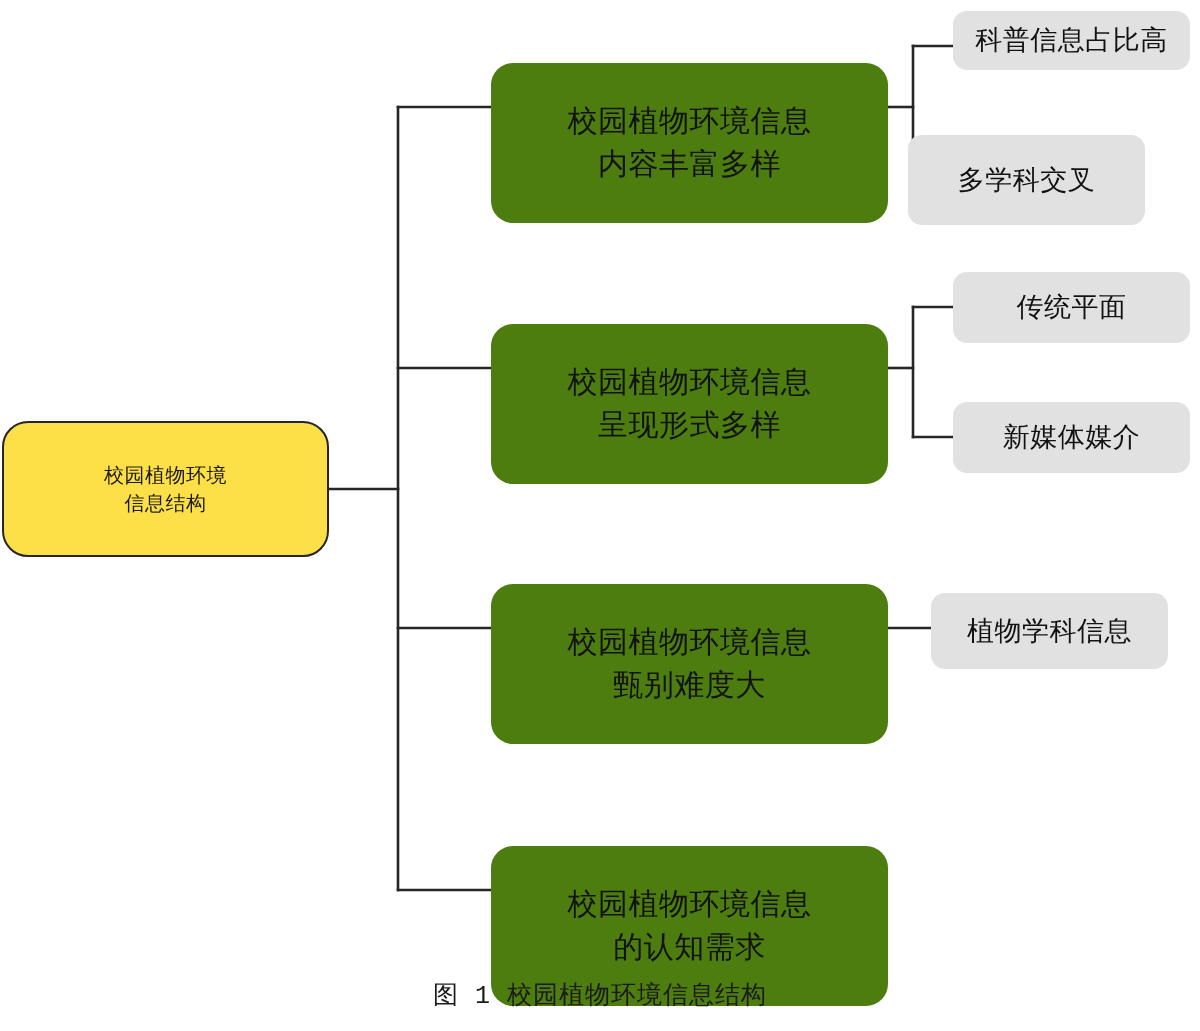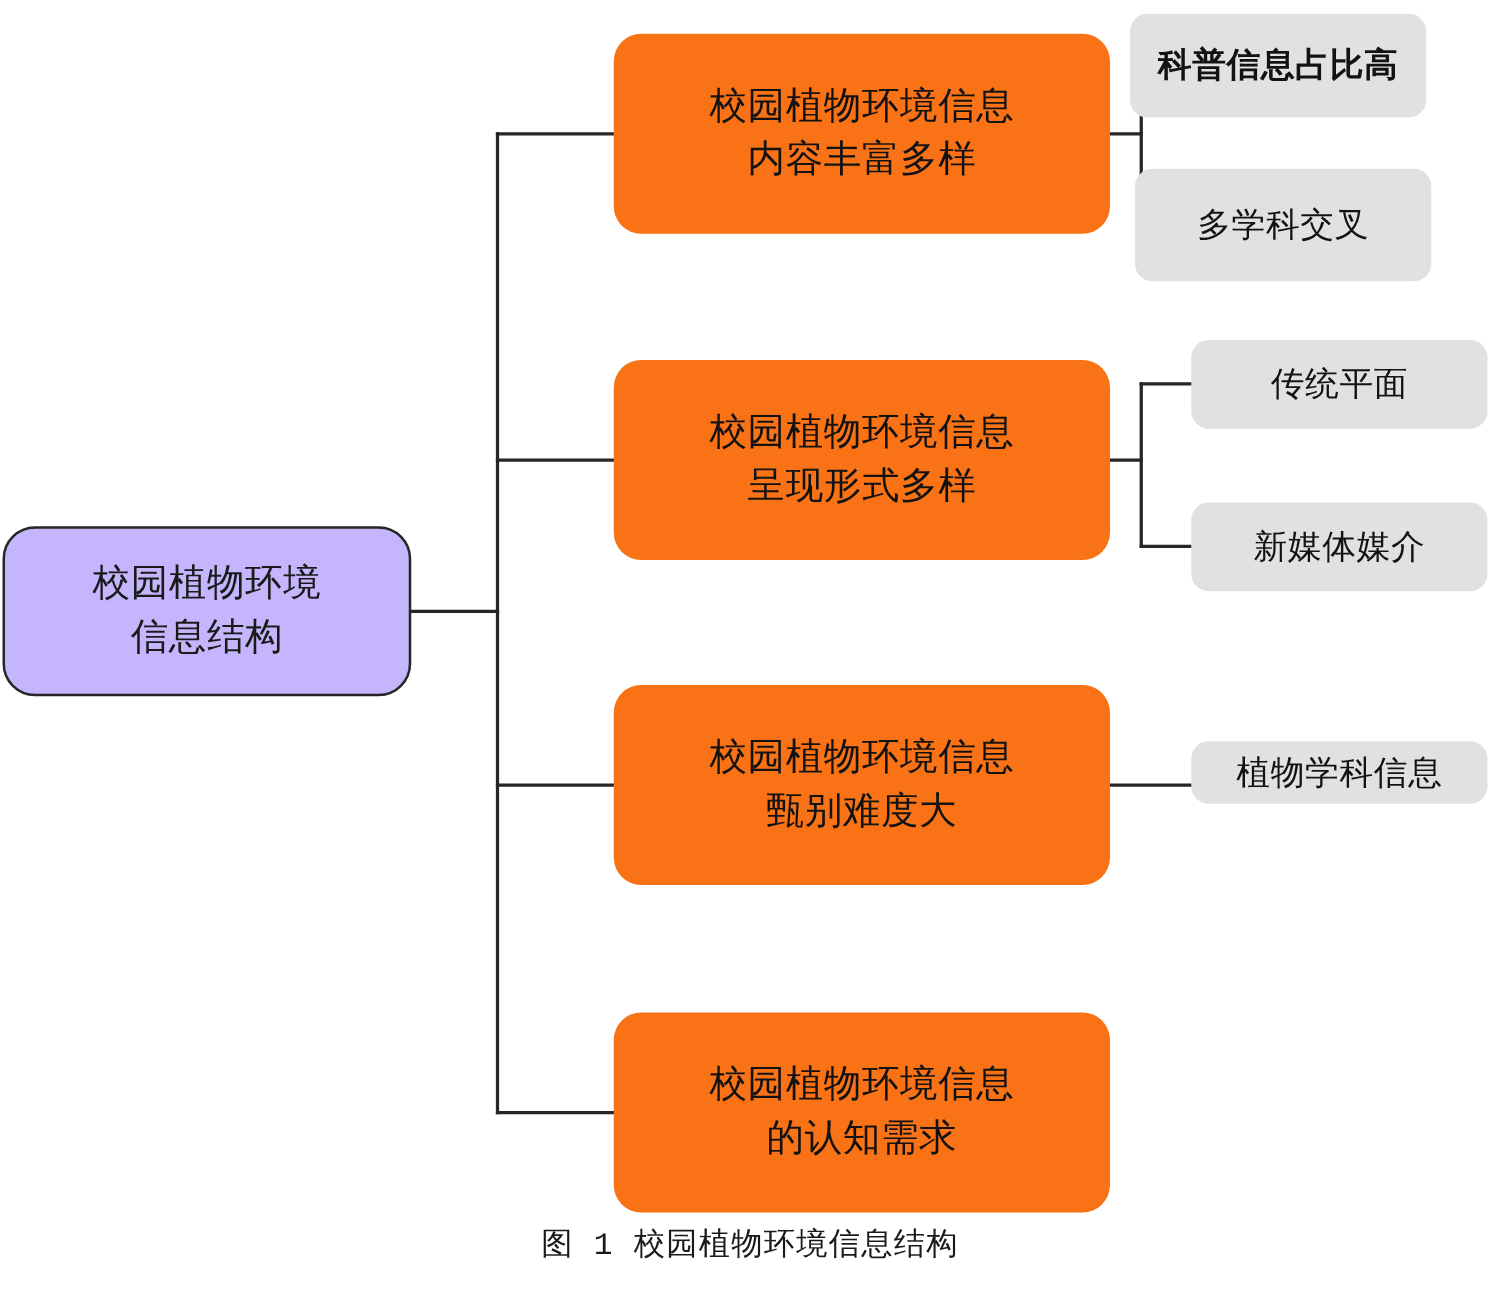--- a/index.html
+++ b/index.html
@@ -32,31 +32,32 @@
     display: flex;
     align-items: center;
     justify-content: center;
     text-align: center;
     line-height: 1.42;
     letter-spacing: 0.5px;
     white-space: pre-line;
     font-weight: 500;
   }
   .root-node {
-    background: #c4b5fd;
+    background: #fde047;
     border: 2.5px solid #262626;
     border-radius: 26px;
-    font-size: 30px;
+    font-size: 20px;
     color: #1a1a1a;
   }
   .branch-node {
-    background: #f97316;
+    background: #4d7c0f;
     border-radius: 22px;
     font-size: 30px;
     color: #121212;
+    margin-top: 36px;
   }
   .leaf-node {
     background: #e1e1e1;
     border-radius: 14px;
     font-size: 27px;
     color: #121212;
   }
   .caption {
     position: absolute;
     left: 0;
@@ -98,30 +99,30 @@
 
       <path d="M 888 628 L 953 628"></path>
     </g>
   </svg>
 
   <div class="node root-node" style="left:2px; top:421px; width:327px; height:136px;">校园植物环境
 信息结构</div>
 
   <div class="node branch-node" style="left:491px; top:27px; width:397px; height:160px;">校园植物环境信息
 内容丰富多样</div>
-  <div class="node leaf-node" style="left:904px; top:11px; width:237px; height:83px;font-weight:bold;">科普信息占比高</div>
+  <div class="node leaf-node" style="left:953px; top:11px; width:237px; height:59px;">科普信息占比高</div>
   <div class="node leaf-node" style="left:908px; top:135px; width:237px; height:90px;">多学科交叉</div>
 
   <div class="node branch-node" style="left:491px; top:288px; width:397px; height:160px;">校园植物环境信息
 呈现形式多样</div>
   <div class="node leaf-node" style="left:953px; top:402px; width:237px; height:71px;">新媒体媒介</div>
   <div class="node leaf-node" style="left:953px; top:272px; width:237px; height:71px;">传统平面</div>
 
   <div class="node branch-node" style="left:491px; top:548px; width:397px; height:160px;">校园植物环境信息
 甄别难度大</div>
-  <div class="node leaf-node" style="left:953px; top:593px; width:237px; height:50px;">植物学科信息</div>
+  <div class="node leaf-node" style="left:931px; top:593px; width:237px; height:76px;">植物学科信息</div>
 
   <div class="node branch-node" style="left:491px; top:810px; width:397px; height:160px;">校园植物环境信息
 的认知需求</div>
 
   <div class="caption">图 1 校园植物环境信息结构</div>
 
 </div>
 
 </body></html>

